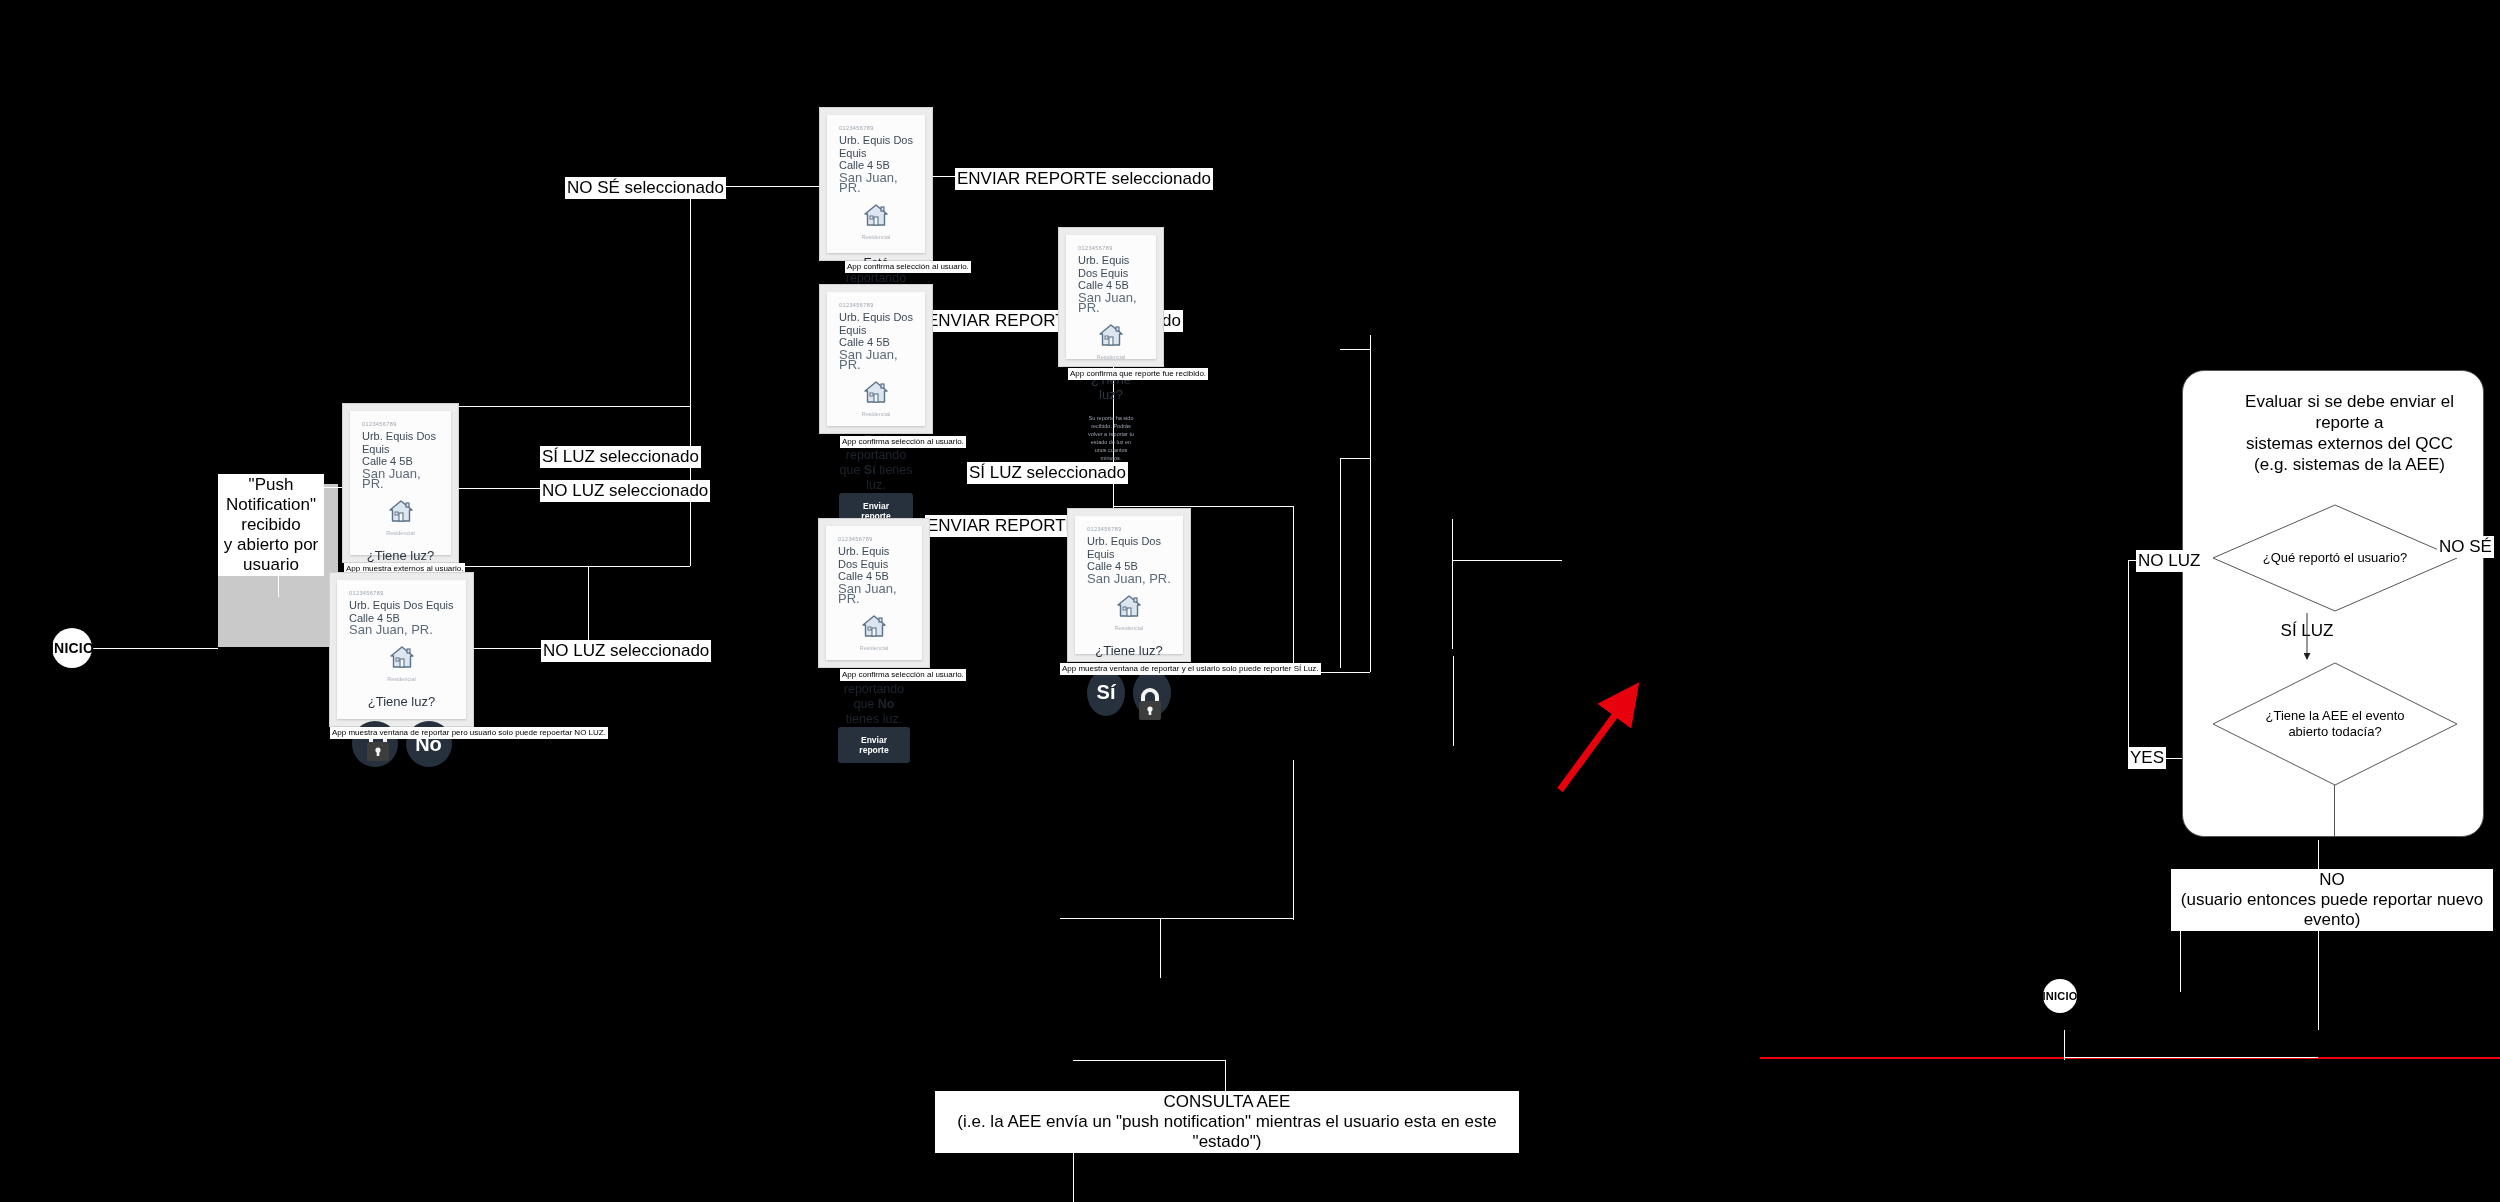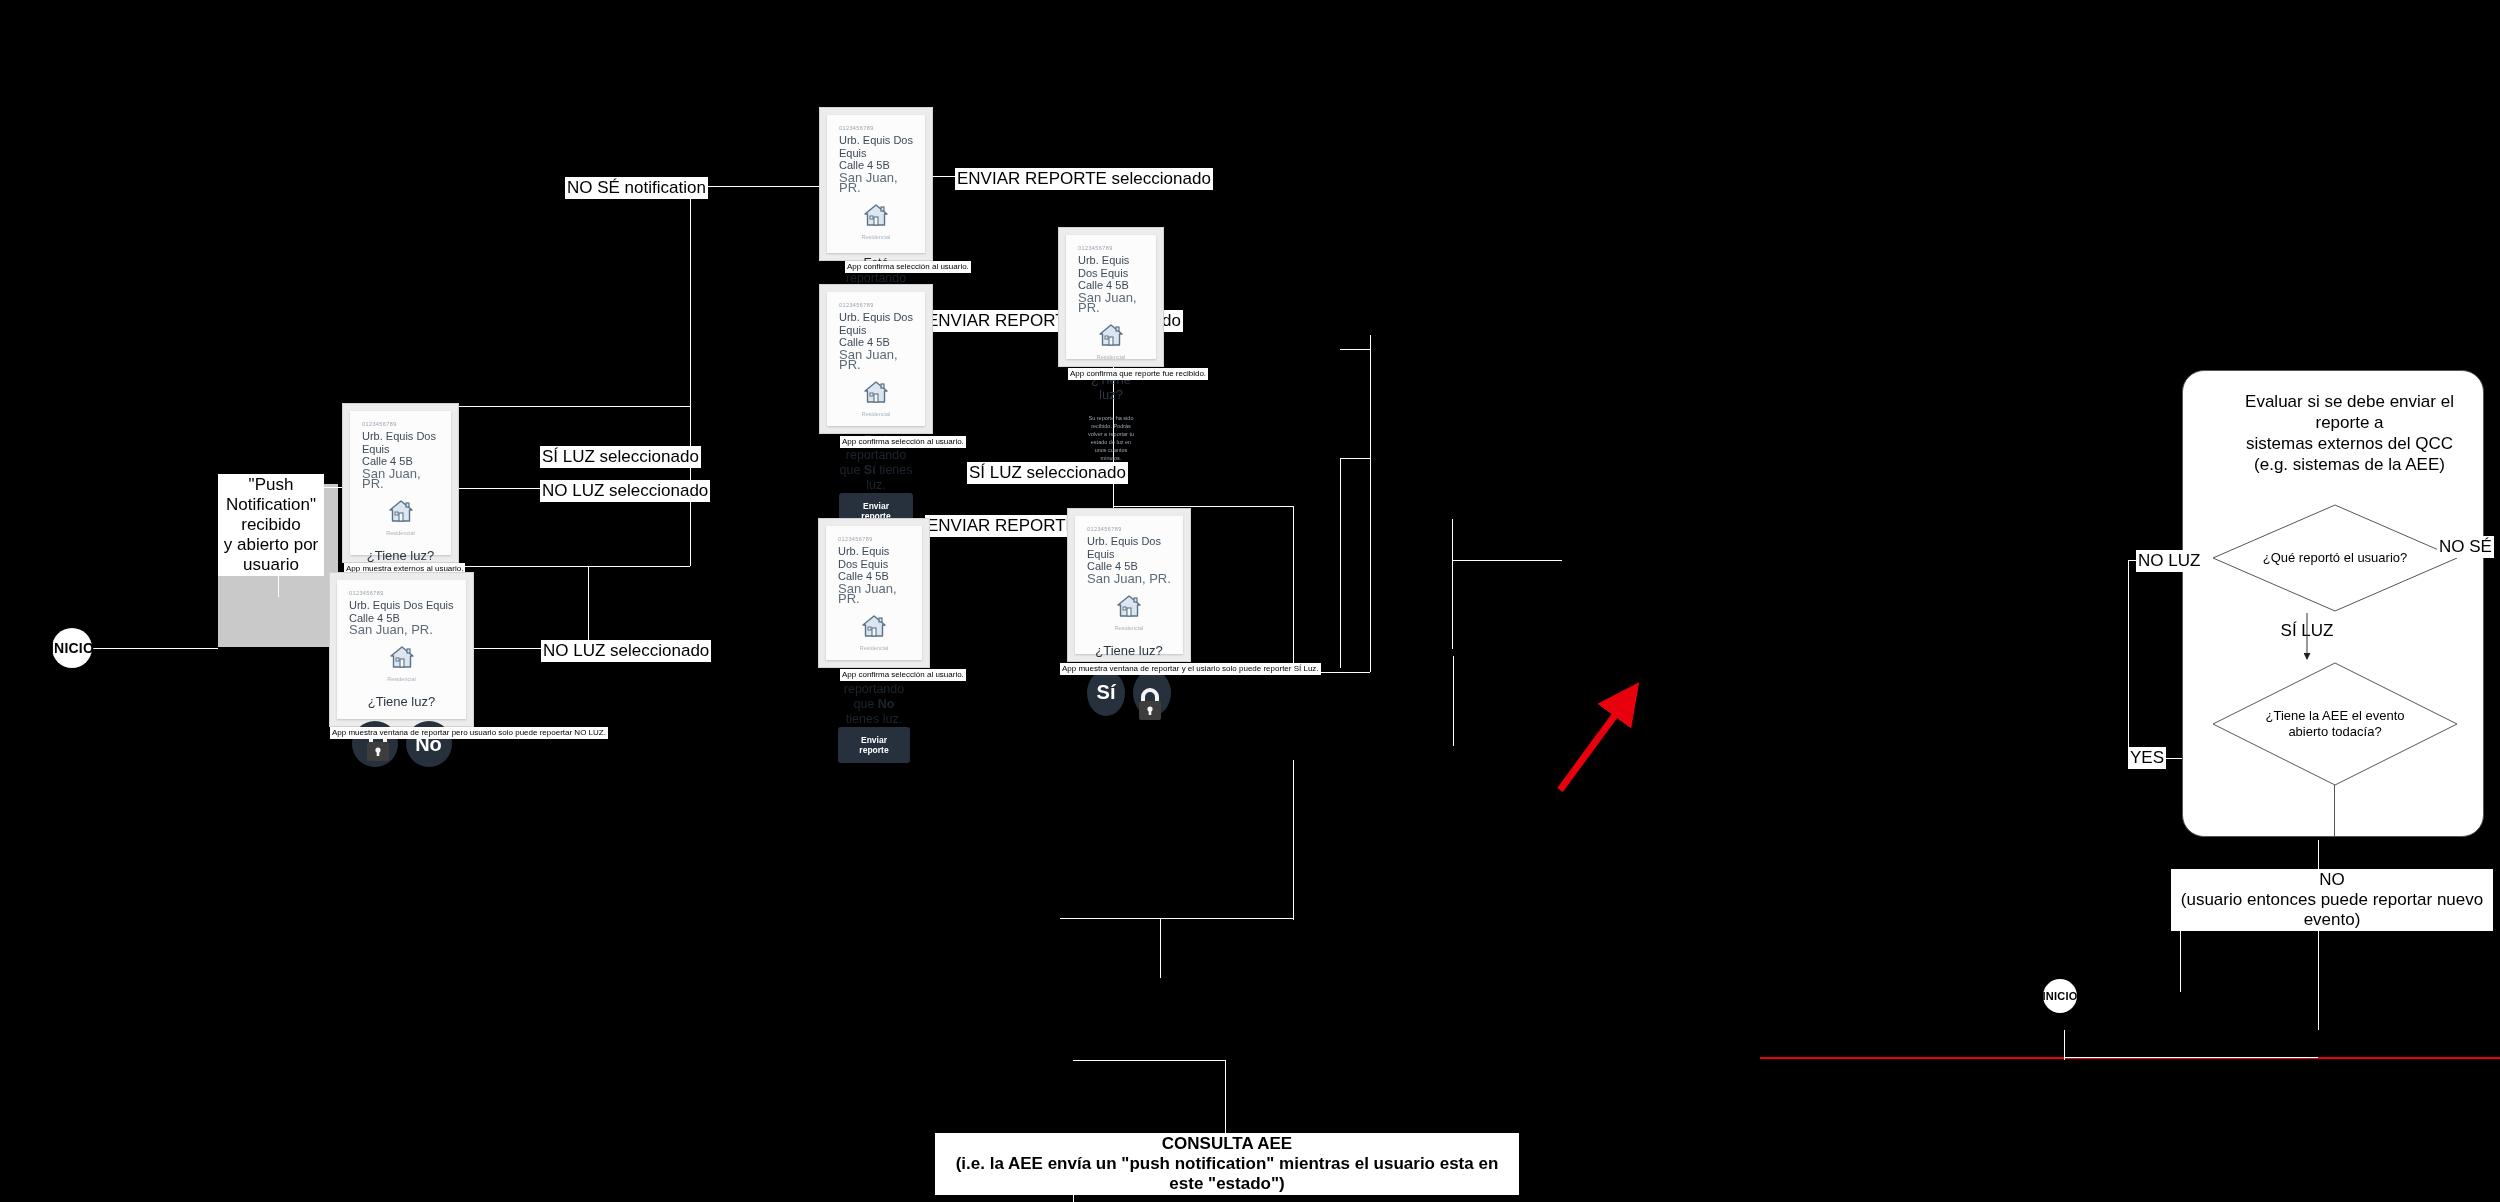--- a/index.html
+++ b/index.html
@@ -186,37 +186,37 @@
       <div class="dtext" data-name="decision-evento-abierto-label" style="white-space:pre-line;">¿Tiene la AEE el evento
 abierto todacía?</div>
     </div>
 
     <div class="ln v" data-name="connector-line" style="left:151px;top:414px;height:52px;background:#555;"></div>
   </div>
 
   <div class="flowlabel two" data-name="label-push-notification" style="left:218px;top:474px;width:102px;white-space:pre-line;">"Push Notification" recibido
 y abierto por usuario</div>
 
-  <div class="flowlabel" data-name="label-no-se-seleccionado" style="left:565px;top:177px;">NO SÉ notification</div>
+  <div class="flowlabel" data-name="label-no-se-seleccionado" style="left:565px;top:177px;">NO SÉ seleccionado</div>
 
   <div class="flowlabel" data-name="label-si-luz-seleccionado-a" style="left:540px;top:446px;">SÍ LUZ seleccionado</div>
 
   <div class="flowlabel" data-name="label-no-luz-seleccionado-a" style="left:540px;top:480px;">NO LUZ seleccionado</div>
 
   <div class="flowlabel" data-name="label-no-luz-seleccionado-b" style="left:541px;top:640px;">NO LUZ seleccionado</div>
 
   <div class="flowlabel" data-name="label-si-luz-seleccionado-b" style="left:967px;top:462px;">SÍ LUZ seleccionado</div>
 
   <div class="flowlabel" data-name="label-enviar-reporte-1" style="left:955px;top:168px;">ENVIAR REPORTE seleccionado</div>
 
   <div class="flowlabel" data-name="label-enviar-reporte-2" style="left:925px;top:310px;">ENVIAR REPORTE seleccionado</div>
 
   <div class="flowlabel" data-name="label-enviar-reporte-3" style="left:925px;top:515px;">ENVIAR REPORTE seleccionado</div>
 
-  <div class="flowlabel two" data-name="label-consulta-aee" style="left:935px;top:1133px;width:580px;white-space:pre-line;font-weight:bold;">CONSULTA AEE
+  <div class="flowlabel two" data-name="label-consulta-aee" style="left:935px;top:1091px;width:580px;white-space:pre-line;">CONSULTA AEE
 (i.e. la AEE envía un "push notification" mientras el usuario esta en este "estado")</div>
 
   <div class="flowlabel two" data-name="label-no-usuario-nuevo-evento" style="left:2171px;top:869px;width:318px;white-space:pre-line;">NO
 (usuario entonces puede reportar nuevo evento)</div>
 
   <div class="flowlabel" data-name="branch-no-luz-left" style="left:2136px;top:340px;">NO LUZ</div>
 
   <div class="flowlabel" data-name="branch-no-se-right" style="left:2437px;top:327px;">NO SÉ</div>
 
   <div class="flowlabel" data-name="branch-yes-left" style="left:2128px;top:448px;">YES</div>

